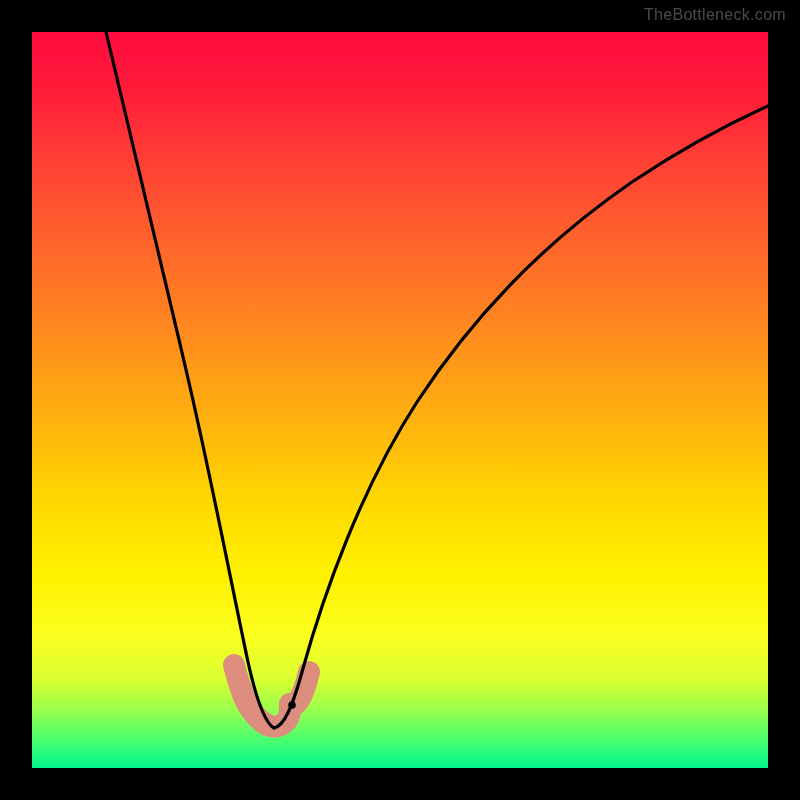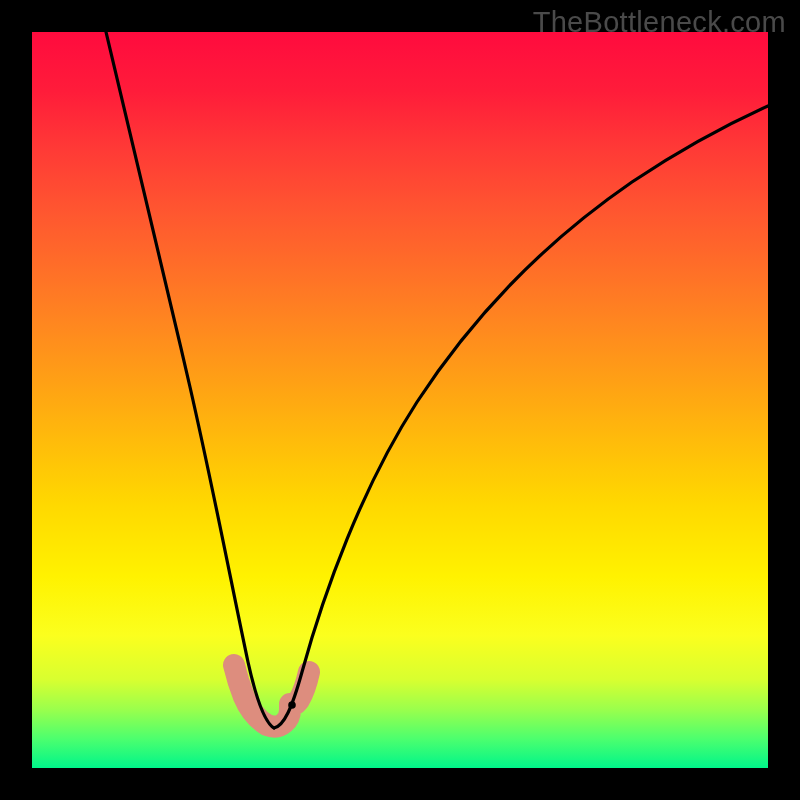--- a/index.html
+++ b/index.html
@@ -50,21 +50,21 @@
     top: 0;
     left: 0;
     width: 736px;
     height: 736px;
   }
   .watermark {
     position: absolute;
     top: 6px;
     right: 14px;
     color: #4a4a4a;
-    font-size: 29px;
+    font-size: 16px;
     font-weight: 500;
     letter-spacing: 0.3px;
   }
 </style>
 </head>
 <body>
 
 <div class="frame">
 
   <div class="plot-area">

